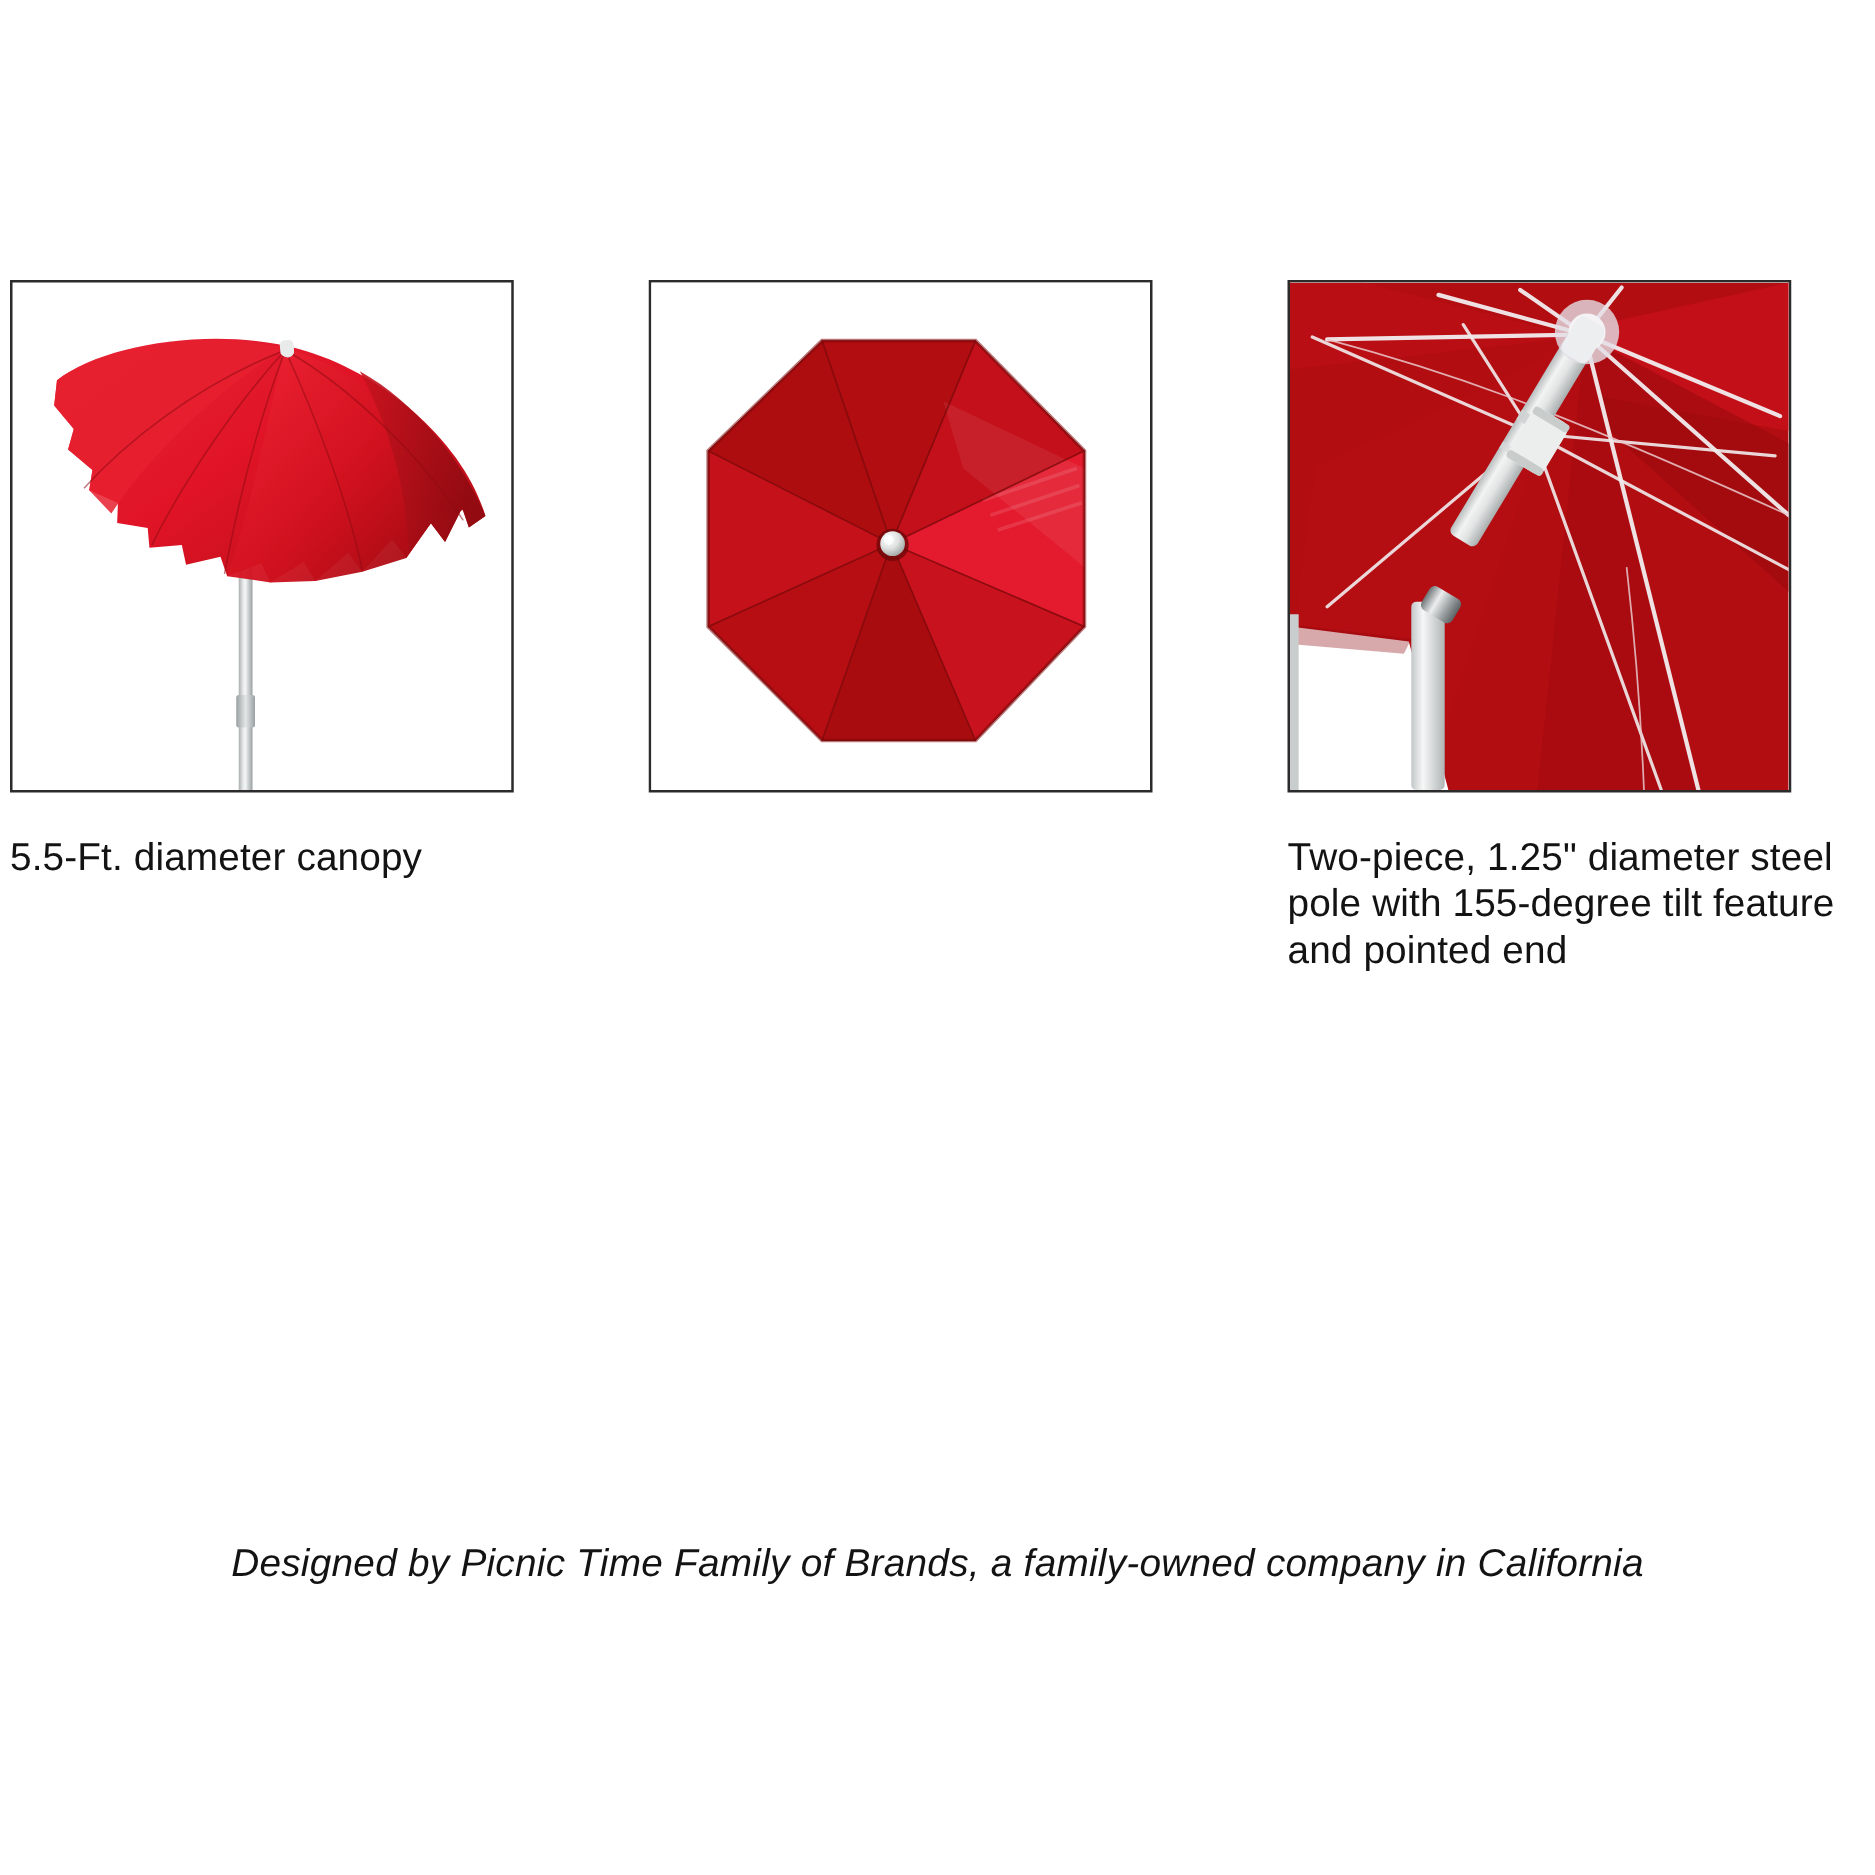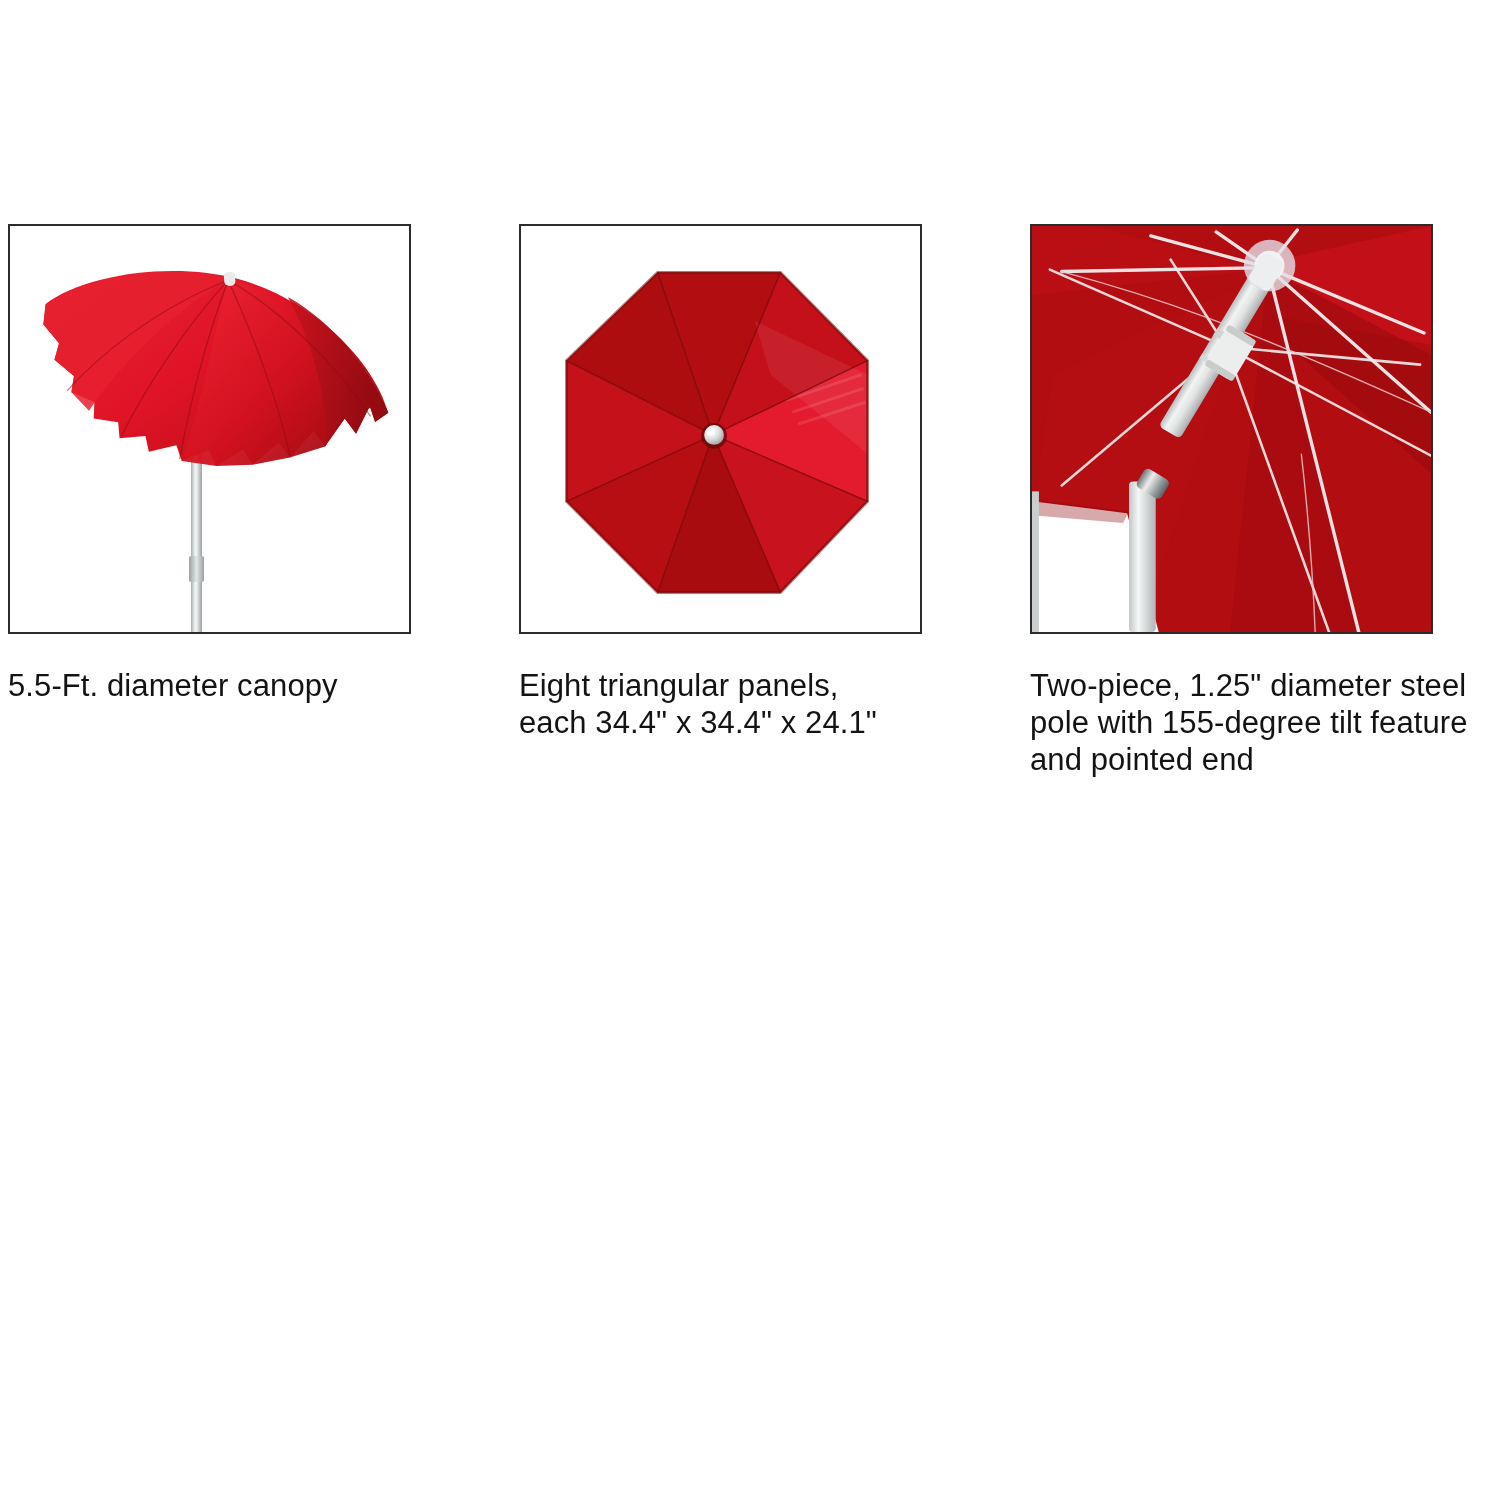--- a/index.html
+++ b/index.html
@@ -212,22 +212,20 @@
             </g>
 
             <polygon points="138,47 262,47 350,136 350,278 262,370 138,370 46,278 46,136" fill="none" stroke="#7d090b" stroke-width="3" opacity="0.55"></polygon>
 
             <circle cx="195" cy="212" r="13" fill="#6d0709" opacity="0.8"></circle>
             <circle cx="195" cy="211" r="10" fill="url(#hub)"></circle>
             <circle cx="192" cy="208" r="4" fill="#ffffff" opacity="0.75"></circle>
           </svg>
         </div>
       </div>
-      <div class="caption">Eight triangular panels,
-each 34.4" x 34.4" x 24.1"</div>
     </div>
 
     <div class="feature">
       <div class="framebox">
         <div class="scene3">
           <svg class="c3svg" viewBox="0 0 403 410" preserveAspectRatio="none">
             <defs>
               <linearGradient id="poleg" x1="0" y1="0" x2="1" y2="0">
                 <stop offset="0%" stop-color="#b9bdbd"></stop>
                 <stop offset="30%" stop-color="#f2f3f3"></stop>
@@ -313,14 +311,15 @@
           </svg>
         </div>
       </div>
       <div class="caption">Two-piece, 1.25" diameter steel
 pole with 155-degree tilt feature
 and pointed end</div>
     </div>
 
   </div>
 
+  <div class="footer">Designed by Picnic Time Family of Brands, a family-owned company in California</div>
 
 </div>
 
 </body></html>

